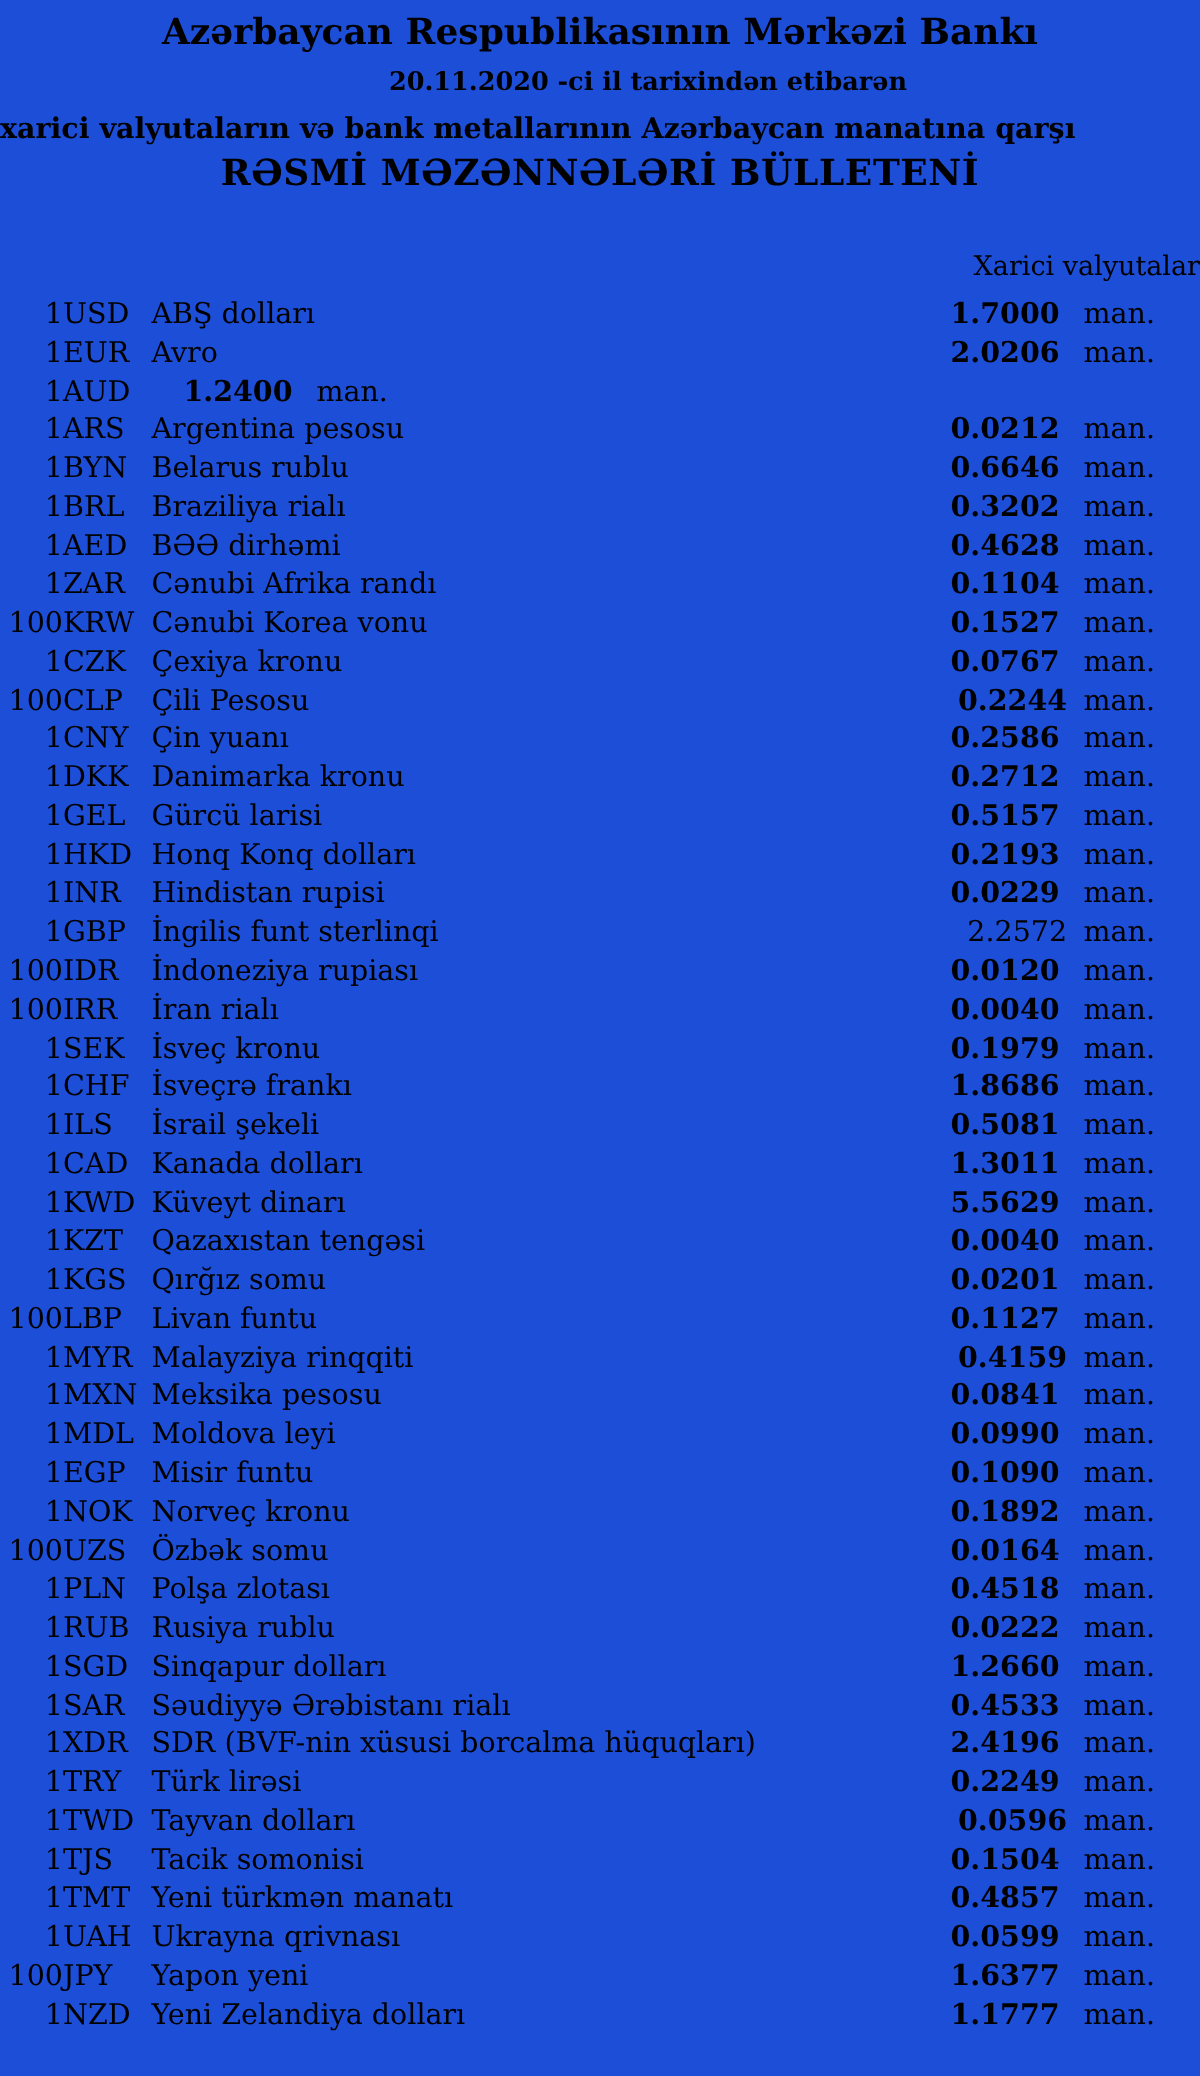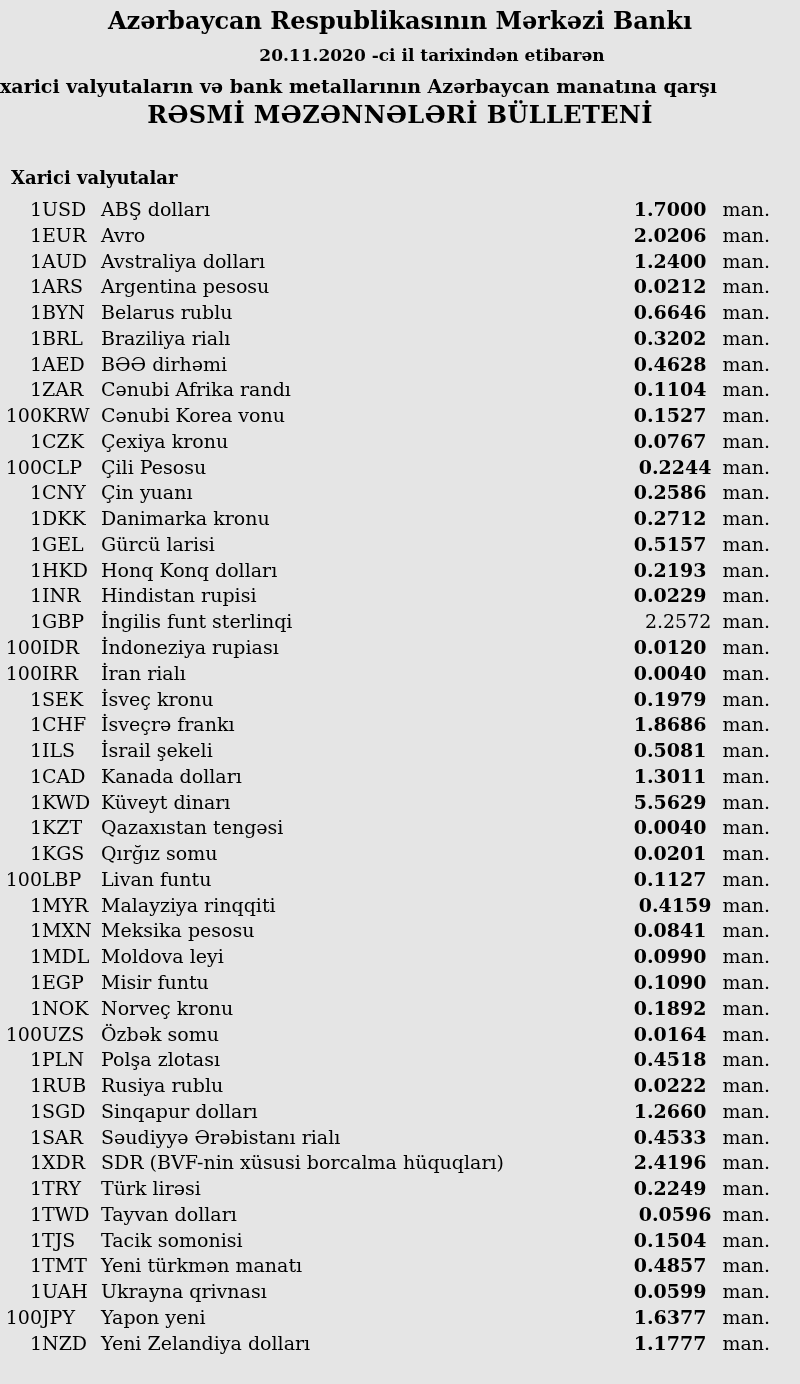--- a/index.html
+++ b/index.html
@@ -1,19 +1,19 @@
 <!DOCTYPE html>
 <html><head>
 <meta charset="utf-8">
 <style>
   html,body{margin:0;padding:0;background:#ffffff;}
   .page{
     position:relative;
     width:800px;height:1384px;
-    background:#e5e5e5;color:#000000;
+    background:#1d4ed8;color:#000000;
     font-family:"DejaVu Serif","Liberation Serif",serif;
     overflow:hidden;
   }
   .hdr-title{
     padding-top:6px;font-size:24px;font-weight:bold;
     text-align:center;line-height:30px;
   }
   .hdr-date{
     margin-top:8px;font-size:17px;font-weight:bold;
     text-align:center;line-height:22px;
@@ -21,22 +21,22 @@
   }
   .hdr-sub1{
     margin-top:8px;font-size:19px;font-weight:bold;
     text-align:left;line-height:24px;
   }
   .hdr-sub2{
     margin-top:4px;font-size:24px;font-weight:bold;
     text-align:center;line-height:25px;letter-spacing:.4px;
   }
   .section-title{
-    margin-top:40px;font-size:18px;font-weight:bold;
-    text-align:left;line-height:22px;padding-left:11px;
+    margin-top:40px;font-size:18px;font-weight:normal;
+    text-align:right;line-height:22px;
   }
   .table{margin-top:8px;}
   .row{
     display:flex;align-items:baseline;
     height:25.78px;line-height:25.78px;
     font-size:19px;padding-right:30px;
   }
   .qty{flex:none;width:42px;text-align:right;}
   .code{flex:none;width:58px;}
   .name{flex:1;white-space:nowrap;overflow:hidden;padding-left:1px;}
@@ -68,21 +68,20 @@
     <span class="qty">1</span>
     <span class="code">EUR</span>
     <span class="name">Avro</span>
     <span class="rate">2.0206</span>
     <span class="unit">man.</span>
   </div>
 
   <div class="row style-bold-italic">
     <span class="qty">1</span>
     <span class="code">AUD</span>
-    <span class="name">Avstraliya dolları</span>
     <span class="rate">1.2400</span>
     <span class="unit">man.</span>
   </div>
 
   <div class="row style-bold-italic">
     <span class="qty">1</span>
     <span class="code">ARS</span>
     <span class="name">Argentina pesosu</span>
     <span class="rate">0.0212</span>
     <span class="unit">man.</span>

